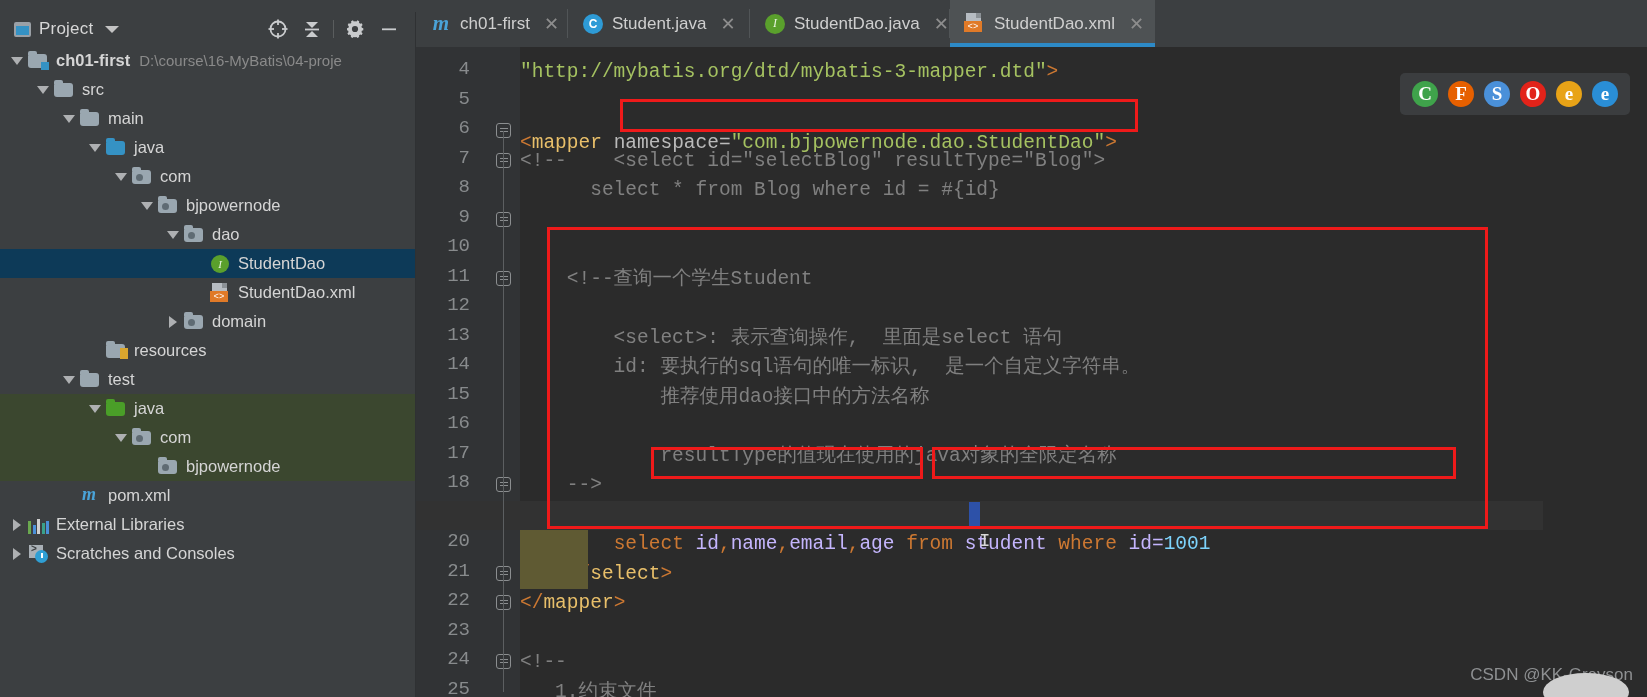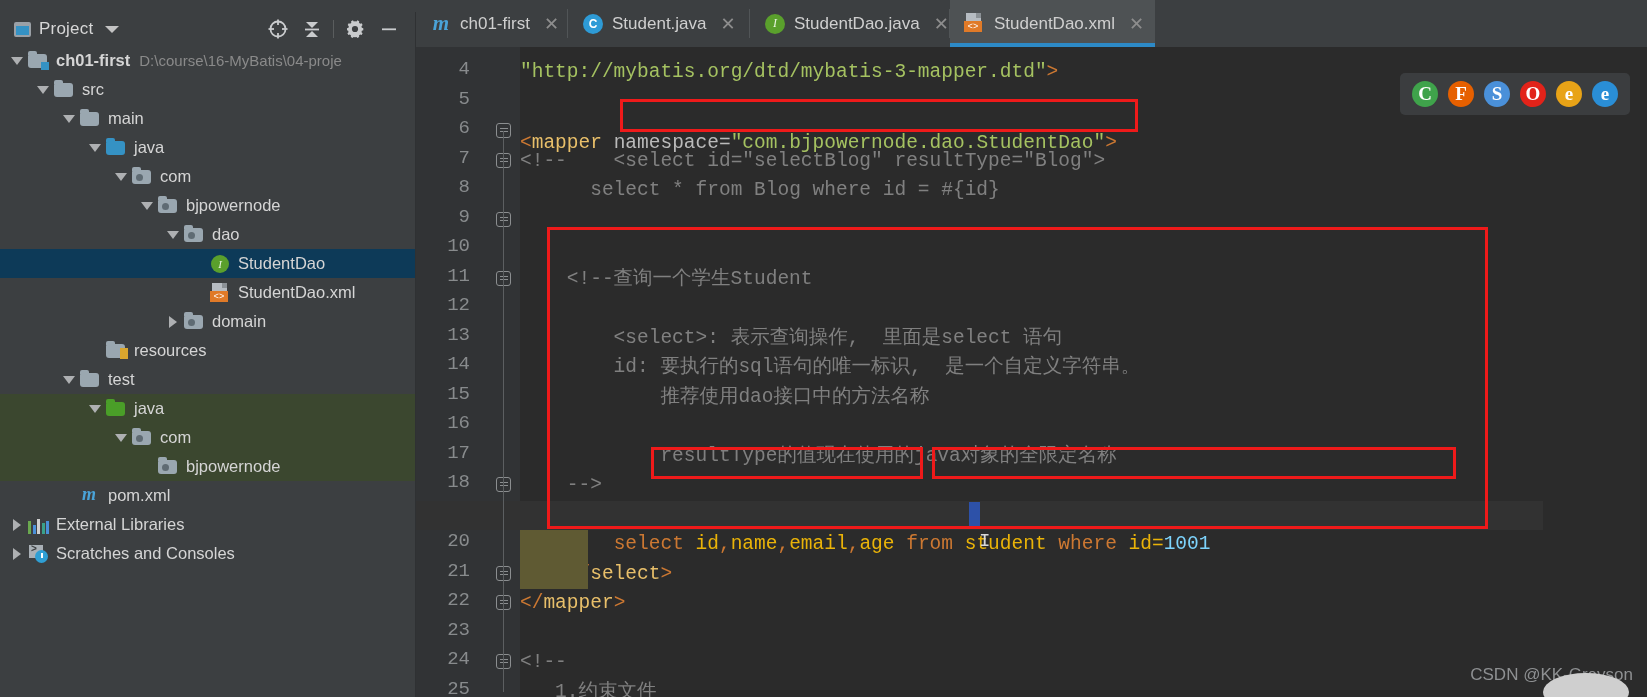--- a/index.html
+++ b/index.html
@@ -122,21 +122,21 @@
   .foldmark::after{ content:""; position:absolute; left:2.5px; top:4px; width:8px; height:1.3px; background:#8b8e90; box-shadow:0 3px 0 #8b8e90; }
 
   .code { position:absolute; left:104px; top:47px; width:1127px; height:650px; overflow:hidden;
           font-family:"Liberation Mono", monospace; font-size:19.5px; }
   .cl { position:absolute; left:0; white-space:pre; height:29.5px; line-height:29.5px; }
   .cl .ch { color:#cc7832; }              
   .cl .tag { color:#e8bf6a; }             
   .cl .attr { color:#bababa; }            
   .cl .val { color:#a5c261; }             
   .cl .cm  { color:#808080; }             
-  .cl .txt { color:#eab308; }
+  .cl .txt { color:#c4b5fd; }
   .cl .kw  { color:#cc7832; }
   .cl .num { color:#7dd3fc; }
   .cl .punct { color:#cc7832; }
 
   .curline-hl { position:absolute; left:104px; width:1127px; height:29.5px; background:#323232; }
   .sel-hl { position:absolute; background:#5f5a33; }
   .caret-blue { position:absolute; width:11px; height:27px; background:#2d51a8; }
   .ibeam { position:absolute; color:#d8d8d8; font-family:"Liberation Mono", monospace; font-size:19px; }
 
   

